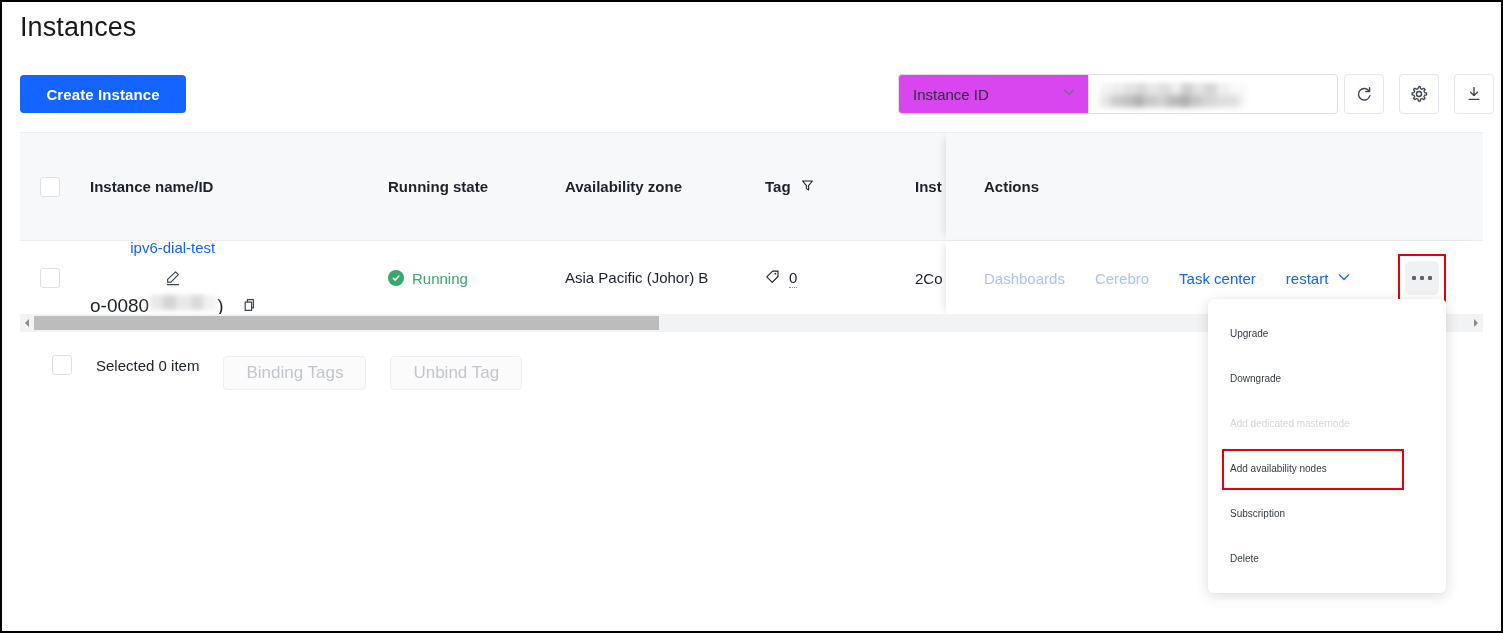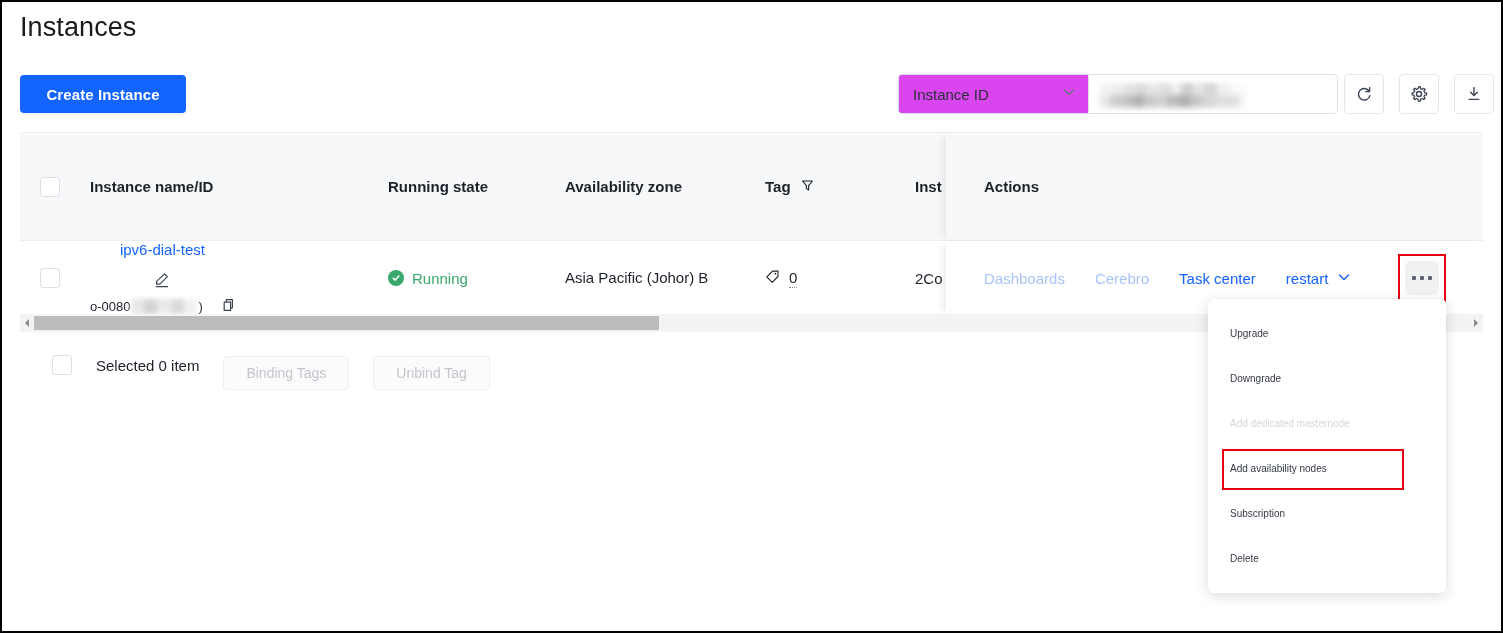--- a/index.html
+++ b/index.html
@@ -255,21 +255,21 @@
     border: 2px solid #e60012;
     z-index: 4;
     pointer-events: none;
   }
 
   
   .name-block { display: flex; flex-direction: column; gap: 6px; }
   .name-line1 { display: flex; align-items: center; gap: 14px; flex-direction: column; }
   .name-link { color: #1464ff; font-size: 15px; cursor: pointer; }
   .name-line2 { display: flex; align-items: center; gap: 16px; }
-  .id-text { font-size: 13px; color: #1d2129; position: relative; display: flex; align-items: flex-end; }
+  .id-text { font-size: 19px; color: #1d2129; position: relative; display: flex; align-items: flex-start; }
   .id-blur {
     display: inline-block;
     width: 66px; height: 15px;
     margin: 0 1px;
     background: linear-gradient(90deg,#e8e8e8 0 20%,#d4d4d4 20% 40%,#e9e9e9 40% 62%,#dadada 62% 80%,#f1f1f1 80% 100%);
     filter: blur(2.5px);
     vertical-align: middle;
   }
 
   .state-cell { display: flex; align-items: center; gap: 8px; }
@@ -335,21 +335,21 @@
   }
   .footer .sel-text { font-size: 15px; color: #1d2129; }
   .ghost-btn {
     height: 34px;
     padding: 0 22px;
     border: 1px solid #eceef1;
     border-radius: 4px;
     background: #fbfbfc;
     color: #c2c6cc;
     font-family: "Liberation Sans", sans-serif;
-    font-size: 14px;
+    font-size: 17px;
     cursor: default;
     margin-top: 16px;
   }
 
   
   .menu {
     position: absolute;
     left: 1206px;
     top: 297px;
     width: 238px;

